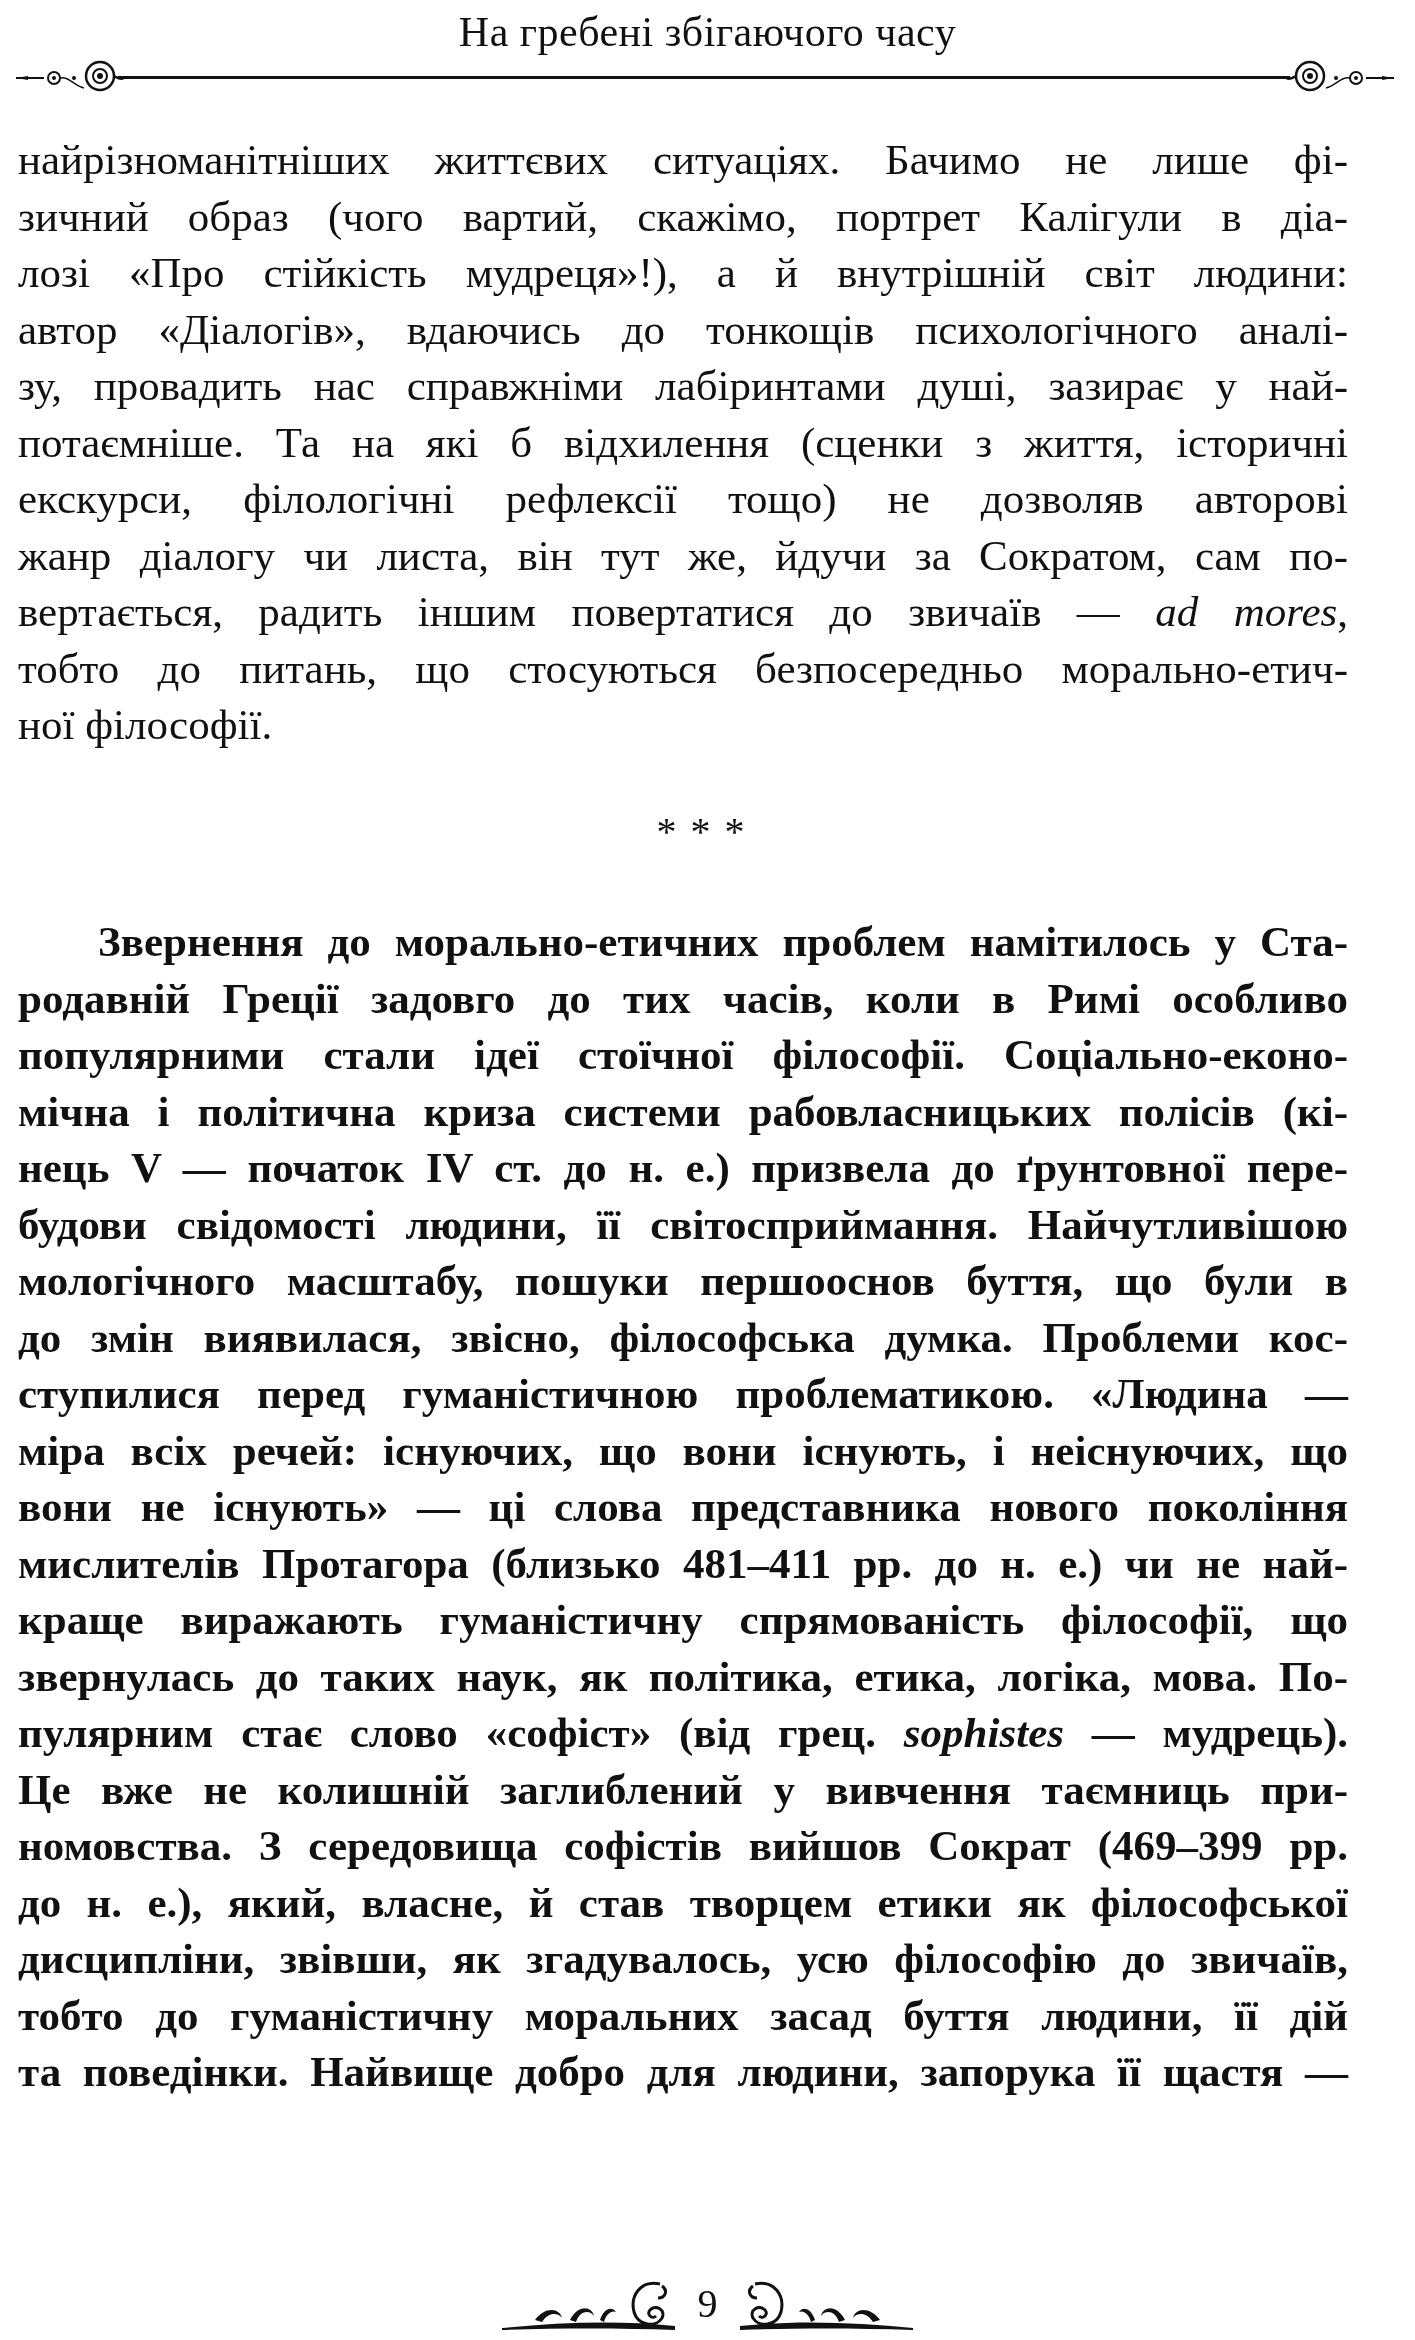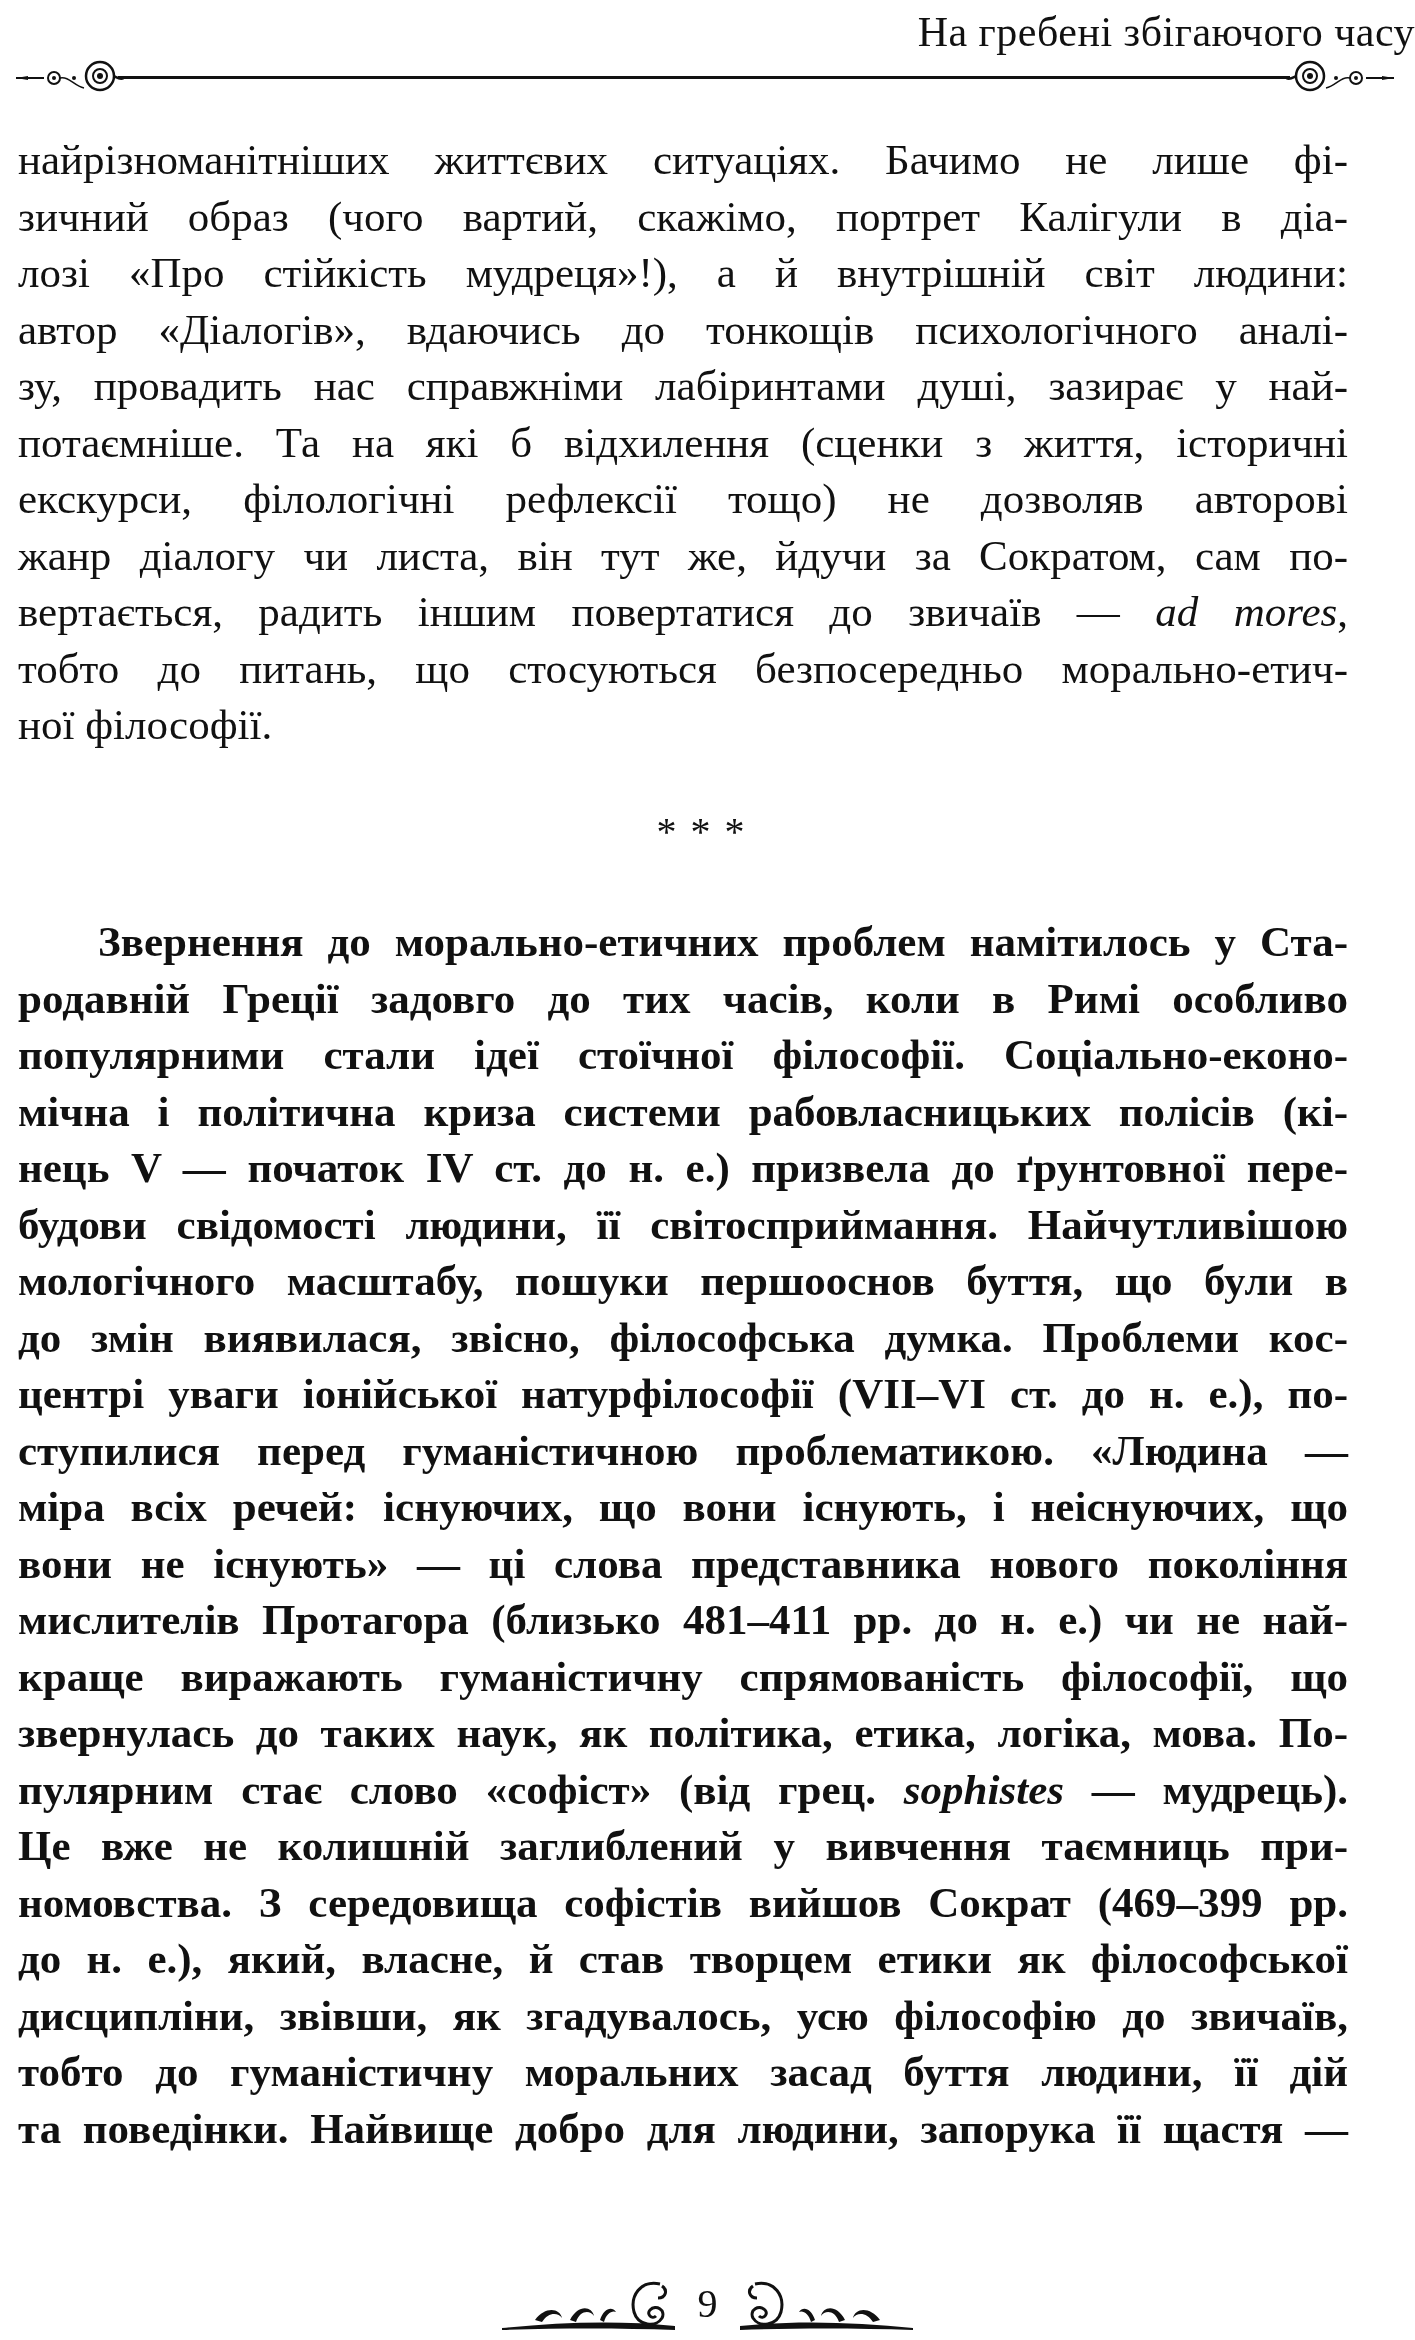--- a/index.html
+++ b/index.html
@@ -1,18 +1,18 @@
 <!DOCTYPE html>
 <html><head>
 <meta charset="utf-8">
 <style>
   html, body { margin: 0; padding: 0; background: #ffffff; }
   body { width: 1415px; height: 2340px; position: relative; overflow: hidden; color: #111; font-family: "Liberation Serif", "DejaVu Serif", serif; }
   .header { position: absolute; left: 0; top: 0; width: 1415px; height: 100px; }
-  .header-title { position: absolute; left: 0; width: 1415px; top: 8px; text-align: right; font-size: 42px; letter-spacing: 0.5px; color: #111; }
+  .header-title { position: absolute; left: 0; width: 1415px; top: 8px; text-align: center; font-size: 42px; letter-spacing: 0.5px; color: #111; }
   .header-rule { position: absolute; left: 118px; right: 125px; top: 76px; height: 3px; background: #111; }
   .flourish { position: absolute; top: 48px; width: 110px; height: 56px; }
   .flourish.left { left: 14px; }
   .flourish.right { left: 1286px; }
   .body-text { position: absolute; left: 18px; width: 1330px; font-size: 43px; }
   .line { height: 56.5px; line-height: 56.5px; white-space: nowrap; text-align: justify; text-align-last: justify; }
   .line.last { text-align-last: left; }
   .line.indent { padding-left: 80px; }
   .para1 { top: 132px; }
   .para2 { top: 914px; font-weight: bold; }
@@ -76,21 +76,20 @@
 
 <div class="body-text para2">
   <div class="line indent">Звернення до морально-етичних проблем намітилось у Ста-</div>
   <div class="line">родавній Греції задовго до тих часів, коли в Римі особливо</div>
   <div class="line">популярними стали ідеї стоїчної філософії. Соціально-еконо-</div>
   <div class="line">мічна і політична криза системи рабовласницьких полісів (кі-</div>
   <div class="line">нець V — початок IV ст. до н. е.) призвела до ґрунтовної пере-</div>
   <div class="line">будови свідомості людини, її світосприймання. Найчутливішою</div>
   <div class="line">мологічного масштабу, пошуки першооснов буття, що були в</div>
   <div class="line">до змін виявилася, звісно, філософська думка. Проблеми кос-</div>
-  <div class="line">центрі уваги іонійської натурфілософії (VII–VI ст. до н. е.), по-</div>
   <div class="line">ступилися перед гуманістичною проблематикою. «Людина —</div>
   <div class="line">міра всіх речей: існуючих, що вони існують, і неіснуючих, що</div>
   <div class="line">вони не існують» — ці слова представника нового покоління</div>
   <div class="line">мислителів Протагора (близько 481–411 рр. до н. е.) чи не най-</div>
   <div class="line">краще виражають гуманістичну спрямованість філософії, що</div>
   <div class="line">звернулась до таких наук, як політика, етика, логіка, мова. По-</div>
   <div class="line"><span>пулярним стає слово «софіст» (від грец. </span><em>sophistes</em><span> — мудрець).</span></div>
   <div class="line">Це вже не колишній заглиблений у вивчення таємниць при-</div>
   <div class="line">номовства. З середовища софістів вийшов Сократ (469–399 рр.</div>
   <div class="line">до н. е.), який, власне, й став творцем етики як філософської</div>

